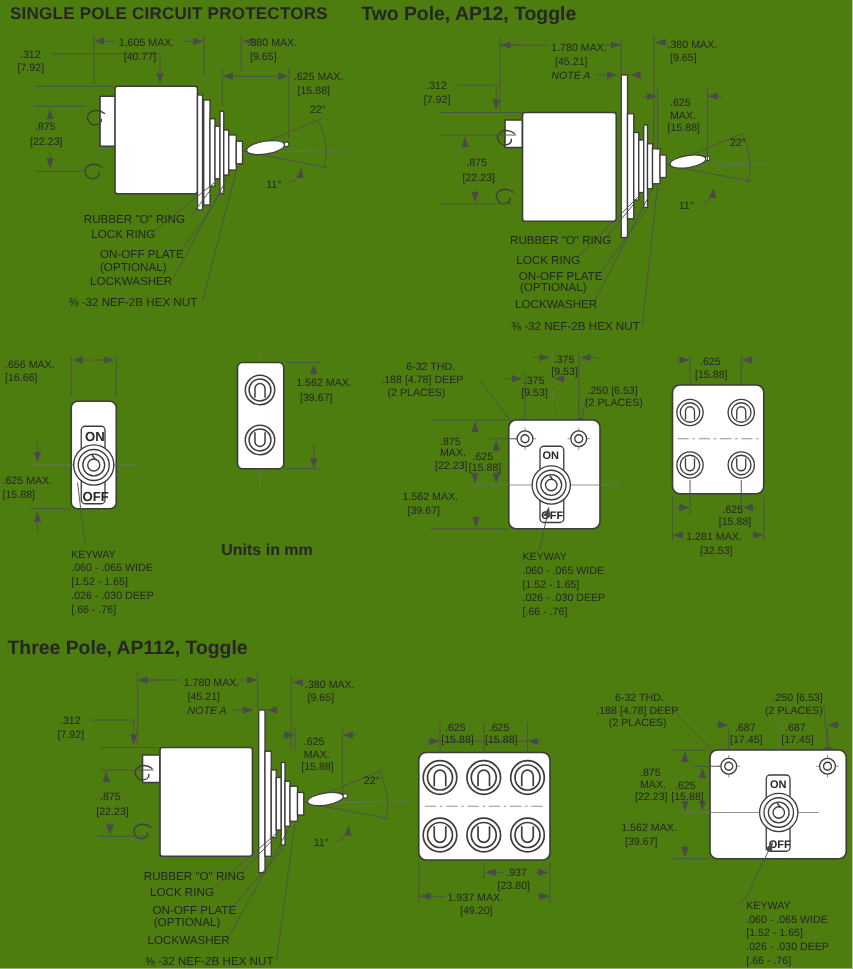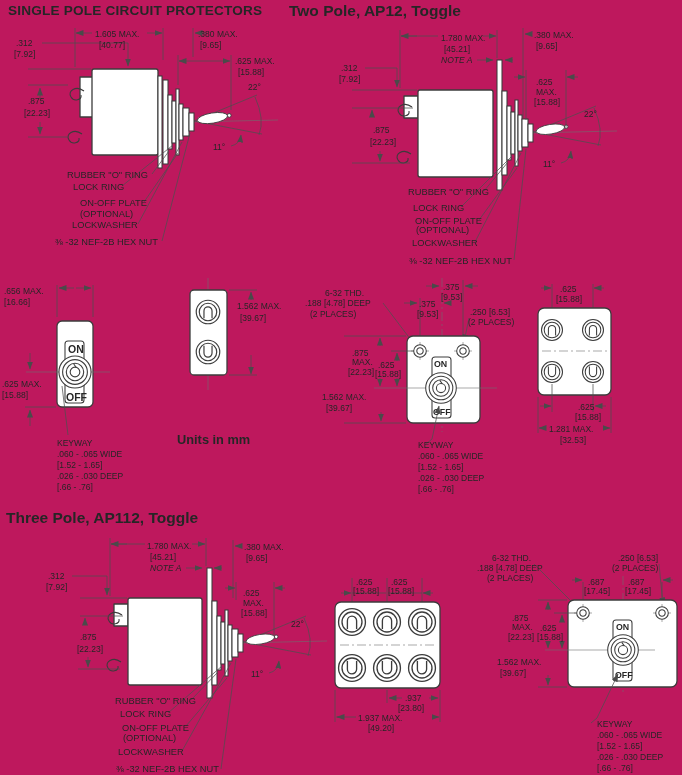--- a/index.html
+++ b/index.html
@@ -1,16 +1,16 @@
 <!DOCTYPE html>
 <html><head>
 <meta charset="utf-8">
 <style>
   html,body{margin:0;padding:0;background:#fff;}
-  #page{position:relative;width:682px;height:775px;background:#be185d;overflow:hidden;}
+  #page{position:relative;width:682px;height:775px;background:#4d7c0f;overflow:hidden;}
   svg{display:block;}
   text{font-family:"Liberation Sans","DejaVu Sans",sans-serif;fill:#262626;}
   .d{font-size:8.5px;}
   .c{font-size:9.3px;}
   .k{font-size:8.5px;}
   .sw{font-size:8.8px;font-weight:bold;}
   .swb{font-size:10.5px;font-weight:bold;}
   .t1{font-size:13.6px;font-weight:bold;letter-spacing:.2px;}
   .tb{font-size:15.5px;font-weight:bold;}
   .t2{font-size:12.8px;font-weight:bold;}

